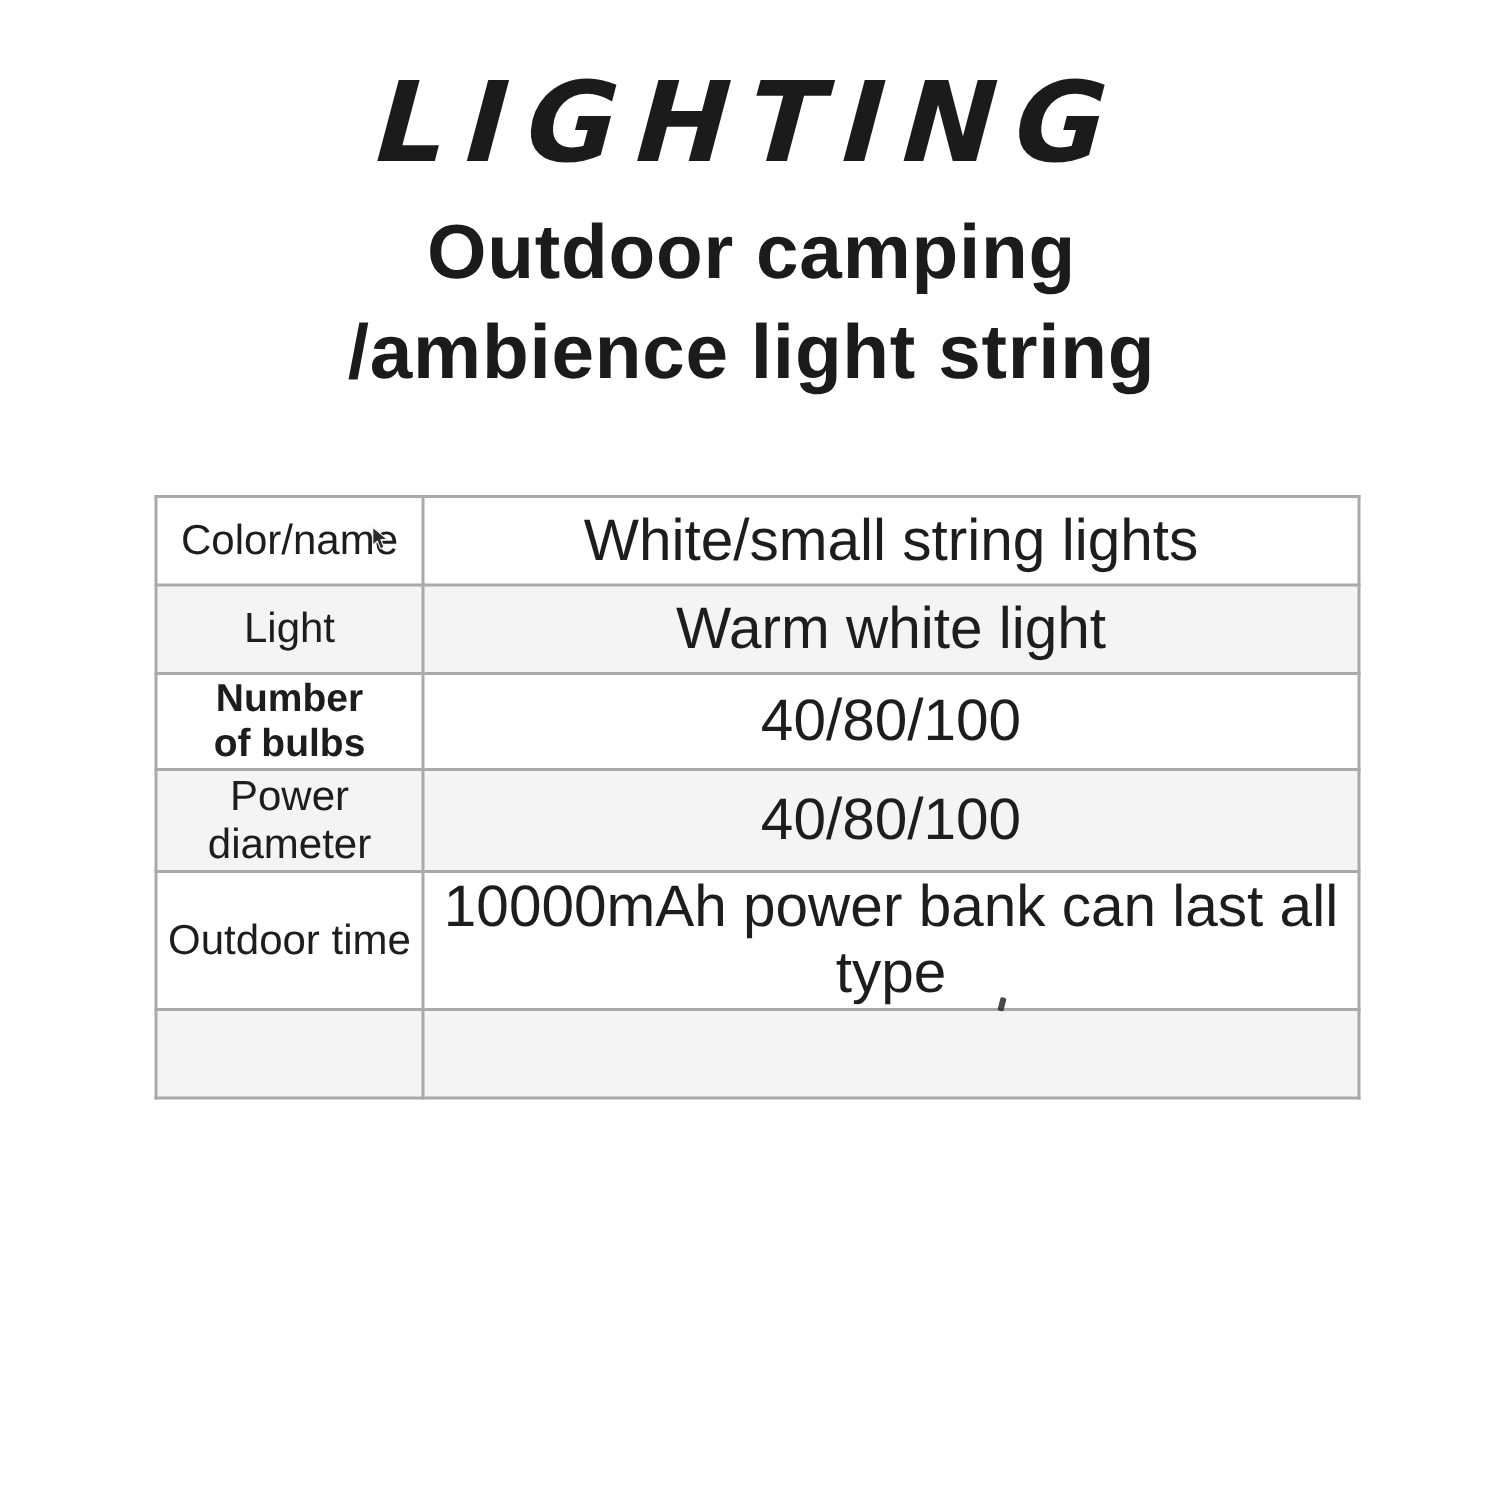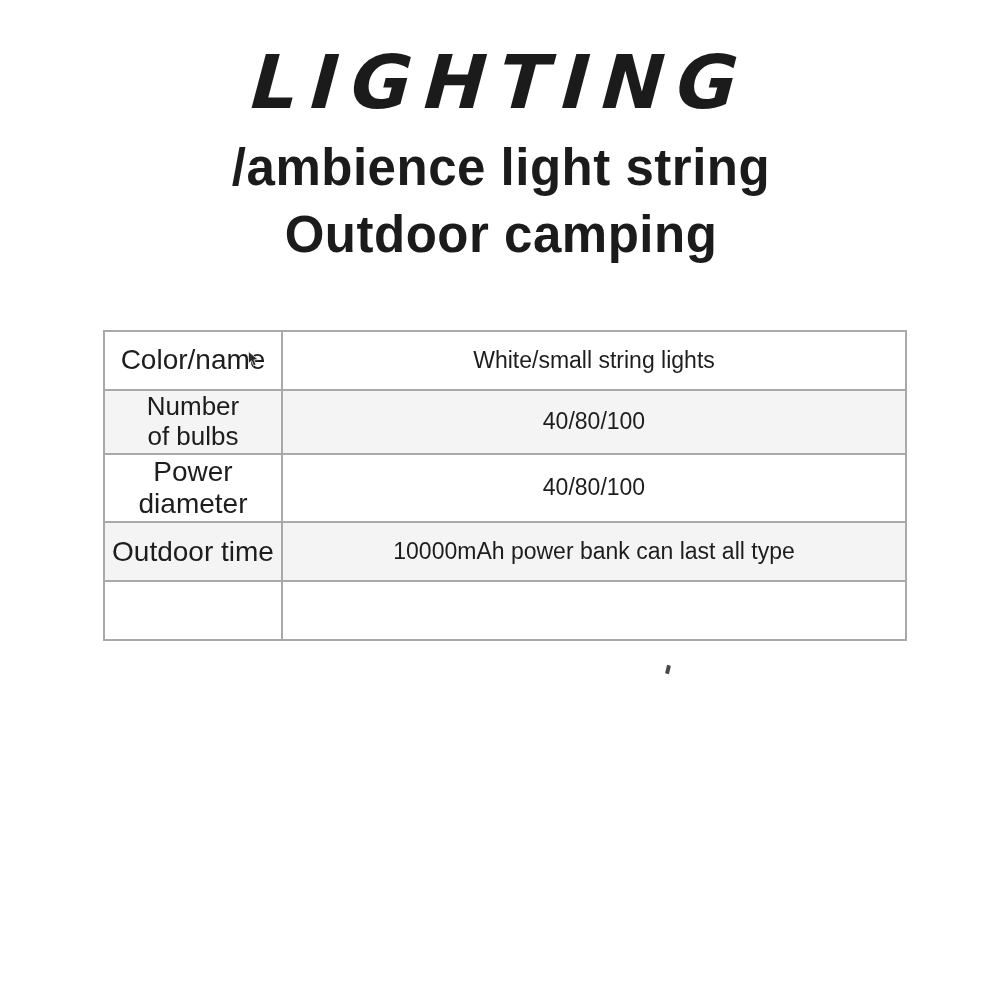--- a/index.html
+++ b/index.html
@@ -61,23 +61,24 @@
   table.spec-table tr:nth-child(even) td {
     background: #f4f4f4;
   }
   td.spec-label {
     font-size: 28px;
     white-space: pre-line;
     line-height: 1.15;
   }
   td.spec-label.two-line {
     font-size: 26px;
+    font-weight: bold;
   }
   td.spec-value {
-    font-size: 23px;
+    font-size: 39px;
   }
   .cursor-artifact {
     position: absolute;
     left: 247px;
     top: 351px;
     width: 13px;
     height: 17px;
     pointer-events: none;
   }
   .stray-mark {
@@ -94,34 +95,38 @@
   }
 </style>
 </head>
 <body>
 
 <div class="page">
 
   <div class="title">LIGHTING</div>
 
   <div class="subtitle">
+    <div>Outdoor camping</div>
     <div>/ambience light string</div>
-    <div>Outdoor camping</div>
   </div>
 
   <div class="spec-table-wrap">
     <table class="spec-table">
       <colgroup>
           <col class="c1">
           <col class="c2">
         </colgroup>
       <tbody>
         <tr>
           <td class="spec-label">Color/name</td>
           <td class="spec-value">White/small string lights</td>
+        </tr>
+        <tr>
+          <td class="spec-label">Light</td>
+          <td class="spec-value">Warm white light</td>
         </tr>
         <tr>
           <td class="spec-label two-line">Number
 of bulbs</td>
           <td class="spec-value">40/80/100</td>
         </tr>
         <tr>
           <td class="spec-label">Power diameter</td>
           <td class="spec-value">40/80/100</td>
         </tr>

